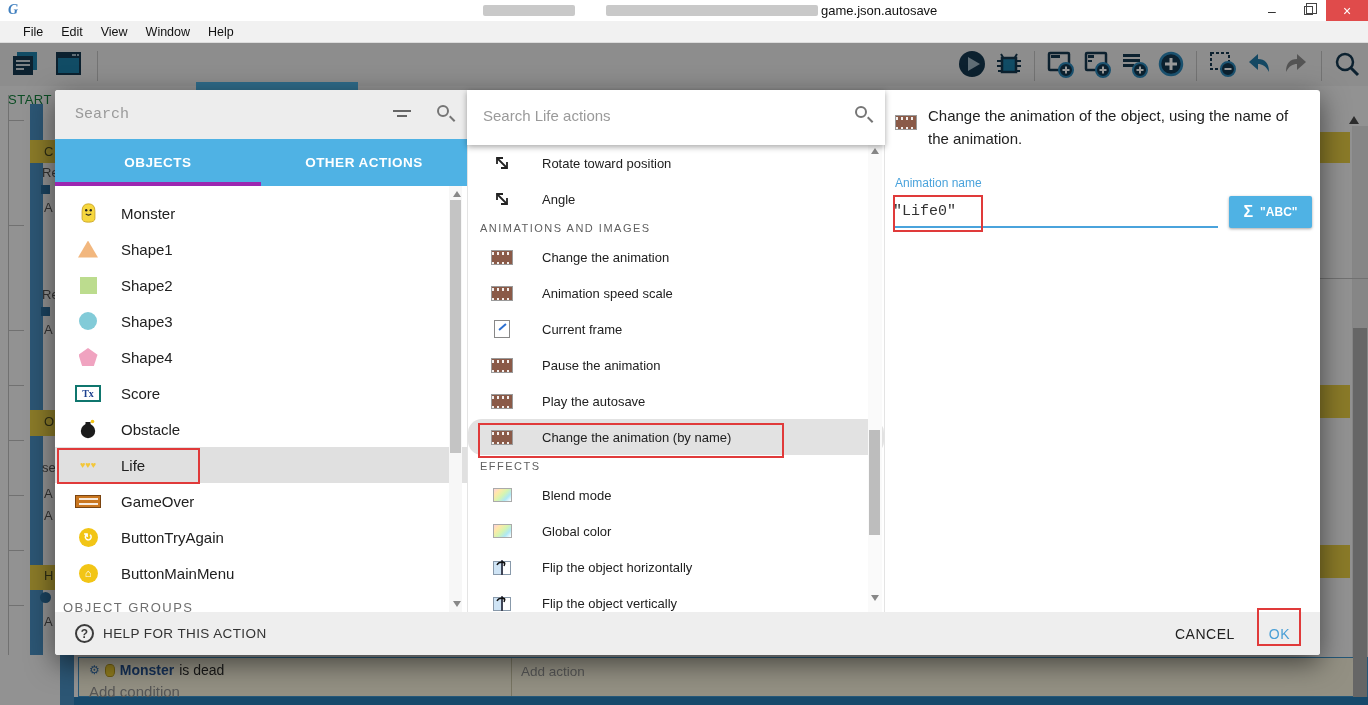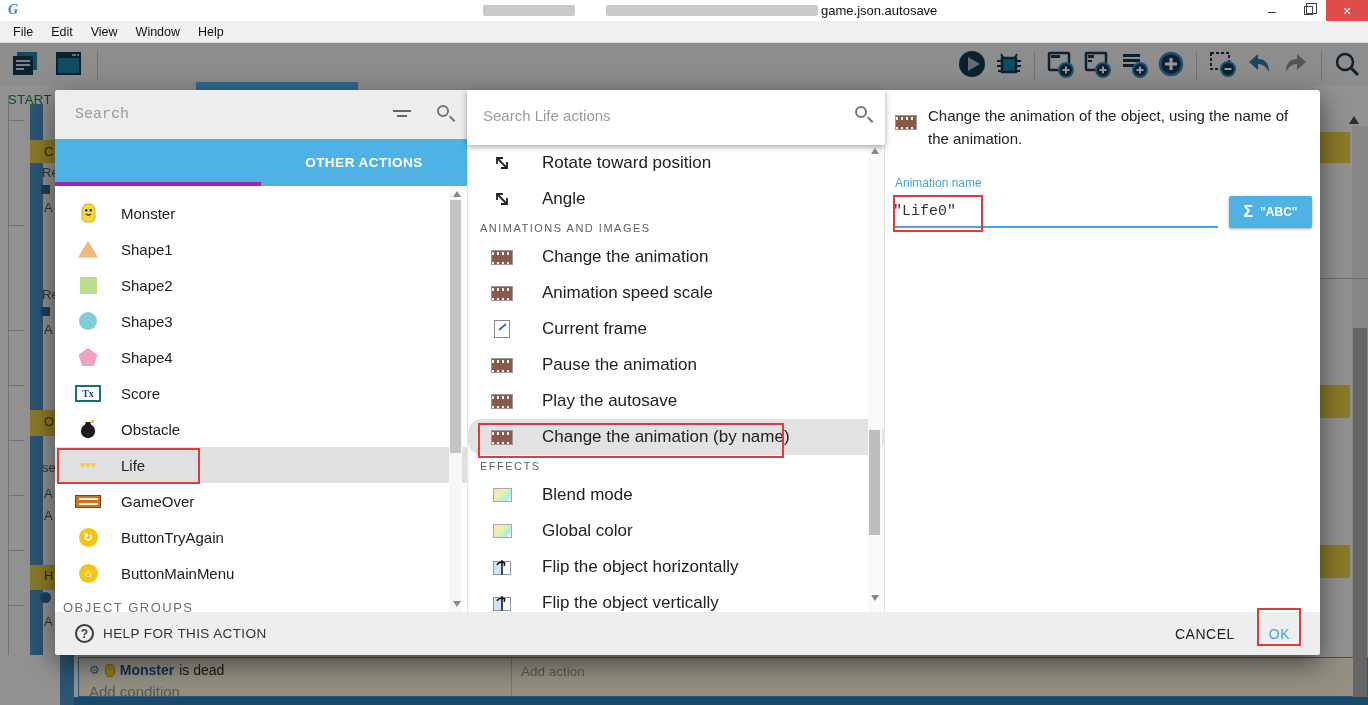--- a/index.html
+++ b/index.html
@@ -15,21 +15,21 @@
 .redact.r2 { left:606px; width:212px; }
 .title-text { position:absolute; left:821px; top:3px; font-size:13px; color:#111; }
 .win-btn { position:absolute; top:0; height:21px; display:flex; align-items:center; justify-content:center; }
 .btn-min { left:1254px; width:36px; font-size:14px; color:#333; }
 .btn-restore { left:1290px; width:36px; }
 .restore-glyph { position:relative; width:9px; height:9px; border:1px solid #444; background:#fff; }
 .restore-glyph::before { content:""; position:absolute; left:1px; top:-4px; width:9px; height:9px; border:1px solid #444; }
 .btn-close { left:1326px; width:42px; background:#e04b4b; color:#fff; font-size:14px; }
 
 
-.menubar { position:absolute; left:0; top:21px; width:1368px; height:22px; background:#f1f1f1; border-bottom:1px solid #dcdcdc; display:flex; align-items:center; padding-left:4px; z-index:3; }
+.menubar { position:absolute; left:0; top:21px; width:1368px; height:22px; background:#f1f1f1; border-bottom:1px solid #dcdcdc; display:flex; align-items:center; padding-left:14px; z-index:3; }
 .menu-item { padding:0 9px; font-size:12.5px; color:#111; }
 
 
 .toolbar { position:absolute; left:0; top:43px; width:1368px; height:43px; background:#ececec; z-index:1; }
 .tb-left { position:absolute; left:10px; top:7px; display:flex; gap:10px; align-items:center; }
 .tb-right { position:absolute; right:6px; top:6px; display:flex; gap:7px; align-items:center; }
 .tb-sep { width:1px; height:30px; background:#c0c0c0; margin:0 3px; }
 
 
 .events-bg { position:absolute; left:0; top:86px; width:1368px; height:619px; background:#f4f4f4; z-index:1; }
@@ -97,21 +97,21 @@
 .tri-down { width:0; height:0; border-left:4px solid transparent; border-right:4px solid transparent; border-top:6px solid #888; position:absolute; }
 
 
 .act-card { position:absolute; left:412px; top:0; width:418px; height:55px; background:#fff; box-shadow:0 2px 6px rgba(0,0,0,.35); z-index:2; }
 .act-input { position:absolute; left:16px; top:13px; width:330px; height:24px; border:none; background:transparent; outline:none; font-size:15px; color:#333; font-family:"Liberation Sans",sans-serif; }
 .act-input::placeholder { color:#9a9a9a; opacity:1; }
 .act-list { position:absolute; left:412px; top:50px; width:418px; height:472px; overflow:hidden; background:#fff; border-left:1px solid #e4e4e4; border-right:1px solid #e4e4e4; padding-top:5px; }
 .act-row { height:36px; display:flex; align-items:center; padding-left:21px; }
 .act-row.selected { background:#e2e2e2;border-radius:14px; }
 .aicon { width:26px; display:flex; justify-content:center; align-items:center; margin-right:27px; flex:none; }
-.act-label { font-size:17px; color:#212121; }
+.act-label { font-size:13px; color:#212121; }
 .act-header { height:22px; display:flex; align-items:center; padding-left:12px; font-size:11px; color:#5f5f5f; letter-spacing:1.5px; }
 .act-scroll { position:absolute; left:813px; top:50px; width:14px; height:472px; background:#fafafa; }
 .act-thumb { position:absolute; left:814px; top:340px; width:11px; height:105px; background:#bdbdbd; }
 
 
 .param-panel { position:absolute; left:830px; top:0; width:435px; height:522px; }
 .film-icon { width:22px; height:15px; background:#8a5a48; border:1px solid #9a9a9a;
   background-image:
     repeating-linear-gradient(90deg, rgba(255,255,255,.9) 0 2px, rgba(0,0,0,0) 2px 5px),
     repeating-linear-gradient(90deg, rgba(255,255,255,.9) 0 2px, rgba(0,0,0,0) 2px 5px);
@@ -306,20 +306,21 @@
   <div class="overlay"></div>
 
   <div class="dialog">
 
     <div class="obj-search">
       <input class="search-input" placeholder="Search" style="">
       <span class="filter-icon"></span>
       <span class="mag obj-mag"></span>
     </div>
     <div class="obj-tabs">
+      <div class="tab t0">OBJECTS</div>
       <div class="tab t1">OTHER ACTIONS</div>
       <div class="tab-indicator"></div>
     </div>
     <div class="obj-list">
       <div class="obj-row">
         <span class="oicon">
             <svg width="19" height="22" viewBox="0 0 20 24">
               <path d="M3 10 q0 -8 7 -8 t7 8 v8 q0 4 -7 4 t-7 -4 z" fill="#f6d73e" stroke="#caa52a"></path>
               <circle cx="7.5" cy="9" r="1.3" fill="#222"></circle>
               <circle cx="12.5" cy="9" r="1.3" fill="#222"></circle>

